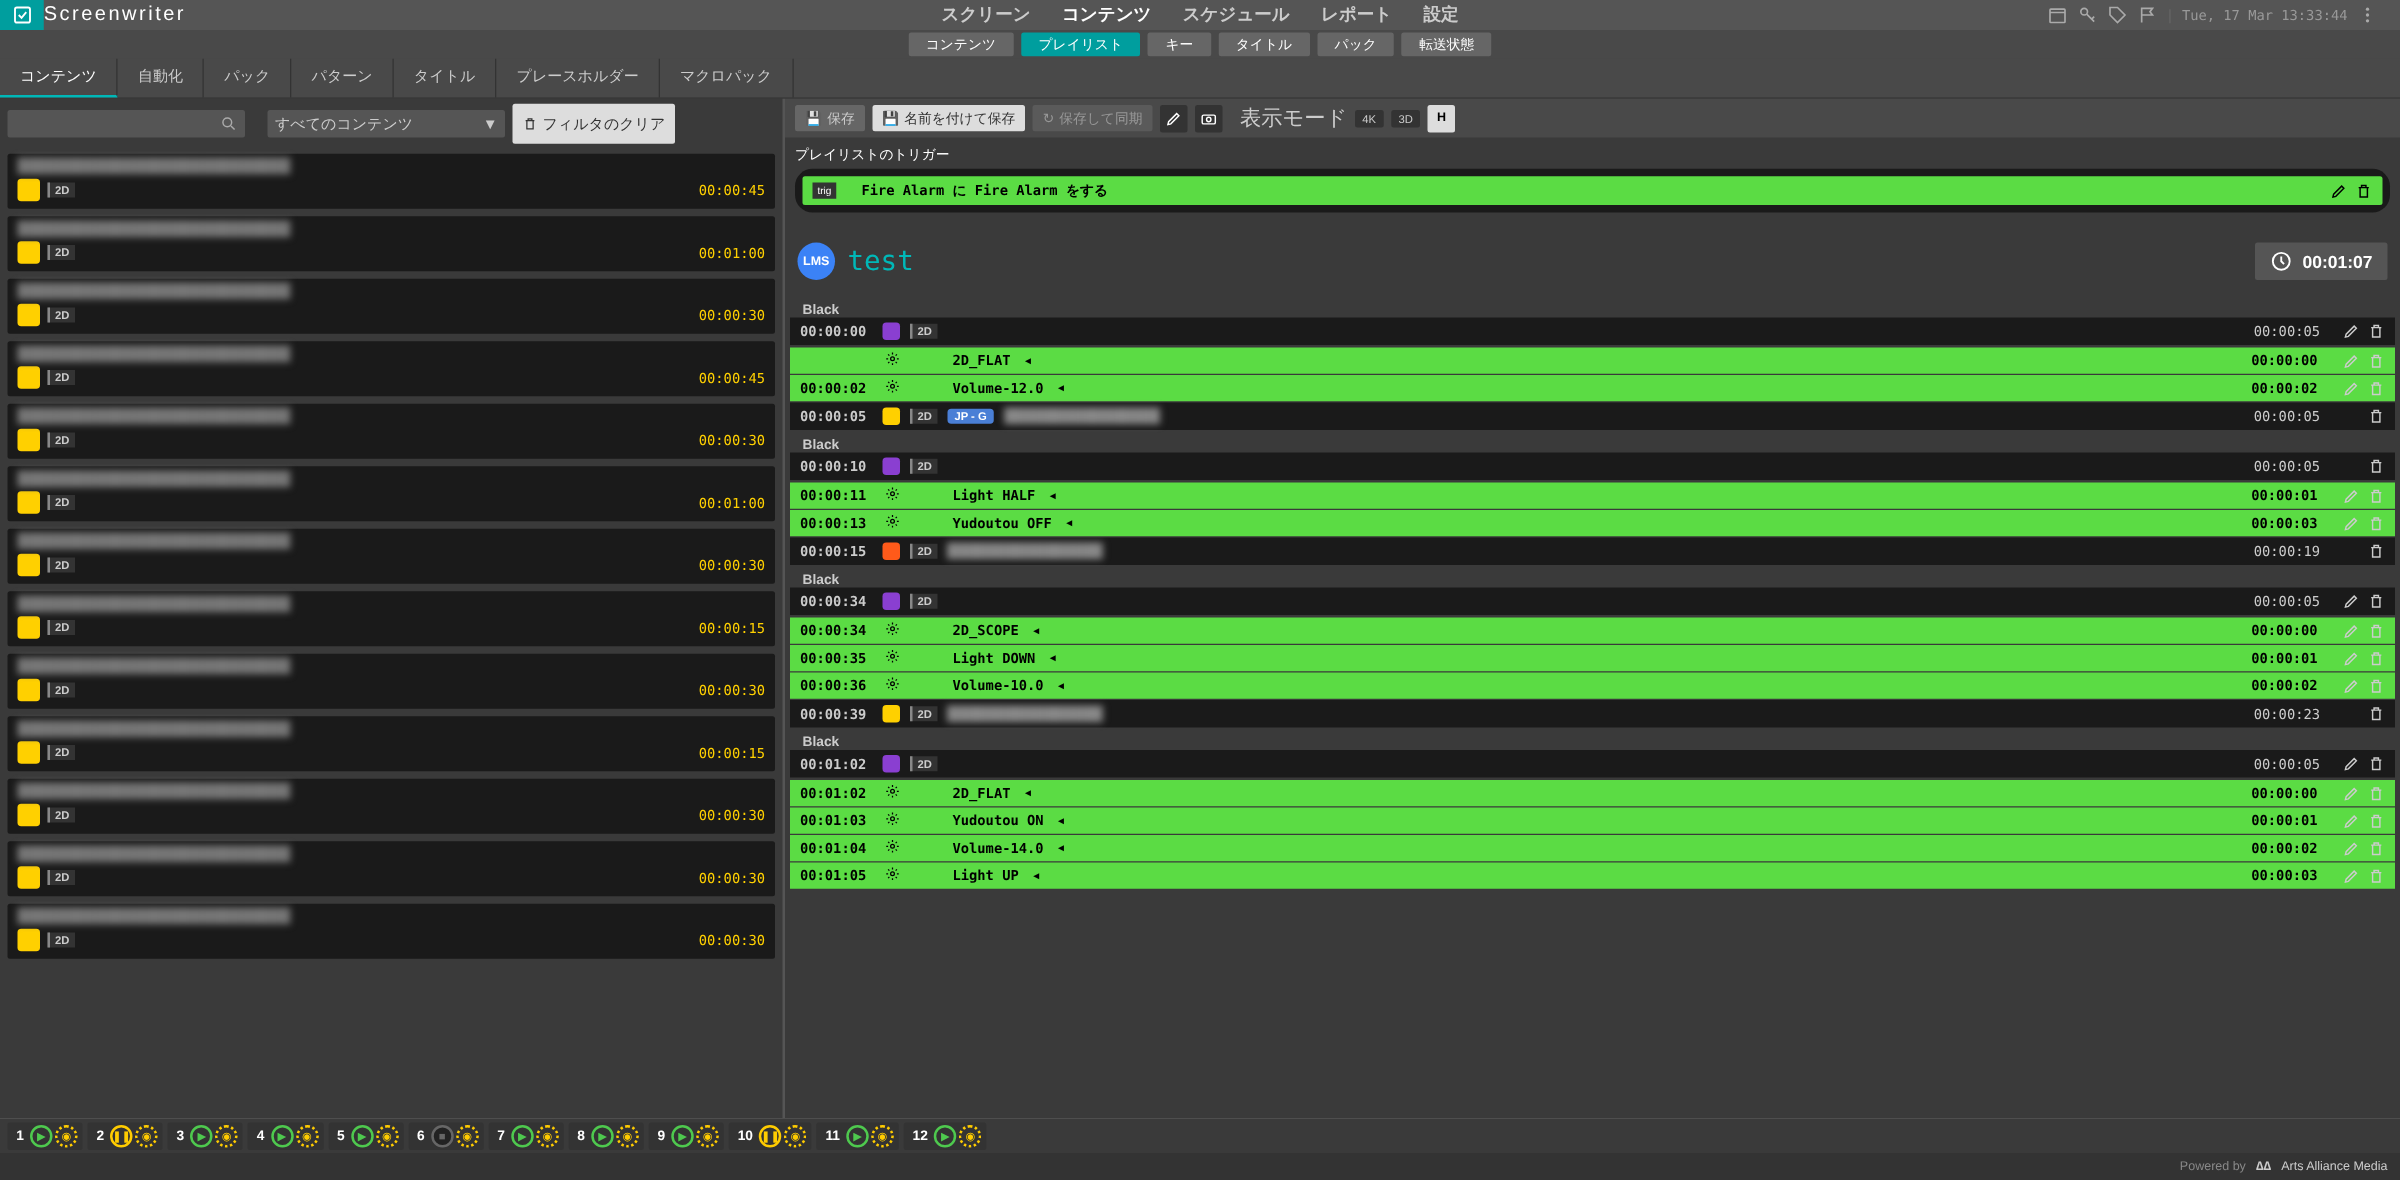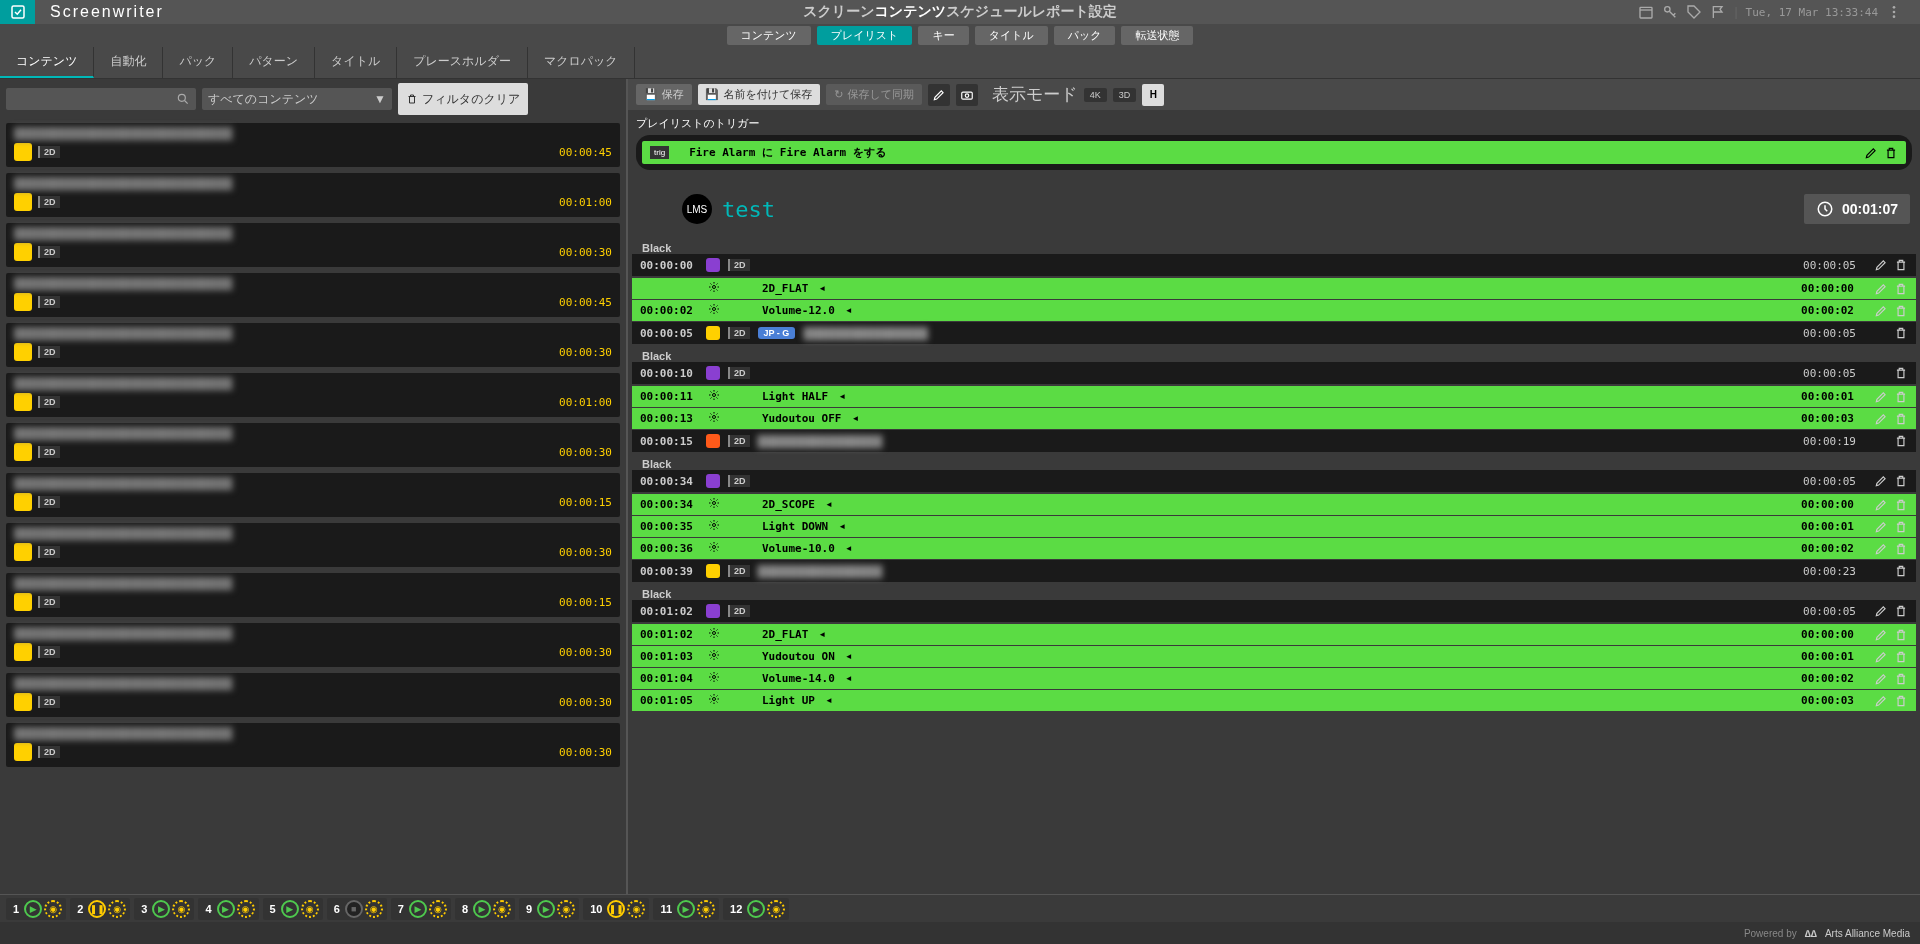--- a/index.html
+++ b/index.html
@@ -2,22 +2,22 @@
 <html><head>
 <meta charset="utf-8">
 <style>
 * { margin: 0; padding: 0; box-sizing: border-box; font-family: Arial, sans-serif; }
 body { background: #494949; color: #ccc; font-size: 12px; overflow: hidden; }
 
 
 .top-header { display: flex; align-items: center; height: 24px; background: #555; }
 .logo { width: 35px; height: 24px; background: #009e9e; display: flex; align-items: center; justify-content: center; }
 .logo svg { width: 18px; height: 18px; }
-.app-title { color: #fff; font-size: 16px; letter-spacing: 2px; font-weight: 300; padding-left: 15px; }
-.top-nav { display: flex; margin-left: auto; margin-right: auto; position: absolute; left: 50%; transform: translateX(-50%); }
+.app-title { color: #fff; font-size: 16px; letter-spacing: 2px; font-weight: 300; }
+.top-nav { display: flex; gap: 25px; margin-left: auto; margin-right: auto; position: absolute; left: 50%; transform: translateX(-50%); }
 .top-nav-item { color: #ccc; font-size: 14px; font-weight: bold; cursor: pointer; }
 .top-nav-item.active { color: #fff; }
 .top-right { margin-left: auto; display: flex; align-items: center; gap: 8px; padding-right: 18px; text-align: right; }
 .top-icons { display: flex; gap: 8px; }
 .top-icon { width: 16px; height: 16px; color: #aaa; cursor: pointer; }
 .datetime { color: #999; font-size: 11px; font-family: monospace; }
 .burger { width: 16px; height: 16px; cursor: pointer; }
 
 
 .sub-nav-row { display:flex; justify-content:center; gap:6px; padding:2px 0; background:#494949; }
@@ -30,21 +30,21 @@
 .left-tab.active { border-bottom: 2px solid #00b8b8; color: #fff; }
 
 
 .main { display: flex; height: calc(100vh - 95px); }
 .left-panel { width: 628px; background: #3a3a3a; display: flex; flex-direction: column; border-right: 2px solid #555; }
 .right-panel { flex: 1; background: #3a3a3a; display: flex; flex-direction: column; }
 
 
 .filter-row { display: flex; gap: 6px; padding: 4px 6px; align-items: center; }
 .search-box { flex: 0 0 190px; background: #555; height: 22px; border-radius: 2px; display: flex; align-items: center; justify-content: flex-end; padding-right: 6px; }
-.dropdown { flex: 0 0 190px; background: #555; height: 22px; border-radius: 2px; display: flex; align-items: center; padding: 0 6px; color: #ccc; justify-content: space-between; }
+.dropdown { flex: 0 0 190px; background: #555; height: 22px; border-radius: 2px; display: flex; align-items: center; padding: 0 6px; color: #ccc; justify-content: space-between; margin-left: 12px; }
 .clear-filter { background: #ddd; color: #333; height: 32px; padding: 0 8px; border-radius: 2px; display: flex; align-items: center; gap: 4px; cursor: pointer; }
 
 
 .content-list { flex: 1; overflow-y: auto; padding: 4px 6px; }
 .content-item { background: #1a1a1a; margin-bottom: 6px; border-radius: 2px; padding: 4px 8px 6px; }
 .content-item-title { color: #777; font-size: 11px; height: 14px; filter: blur(3px); }
 .content-item-row { display: flex; align-items: center; gap: 6px; margin-top: 2px; }
 .yellow-box { width: 18px; height: 18px; background: #ffd000; border-radius: 3px; }
 .badge-2d { background: #333; color: #ccc; font-size: 9px; padding: 1px 4px; border-left: 2px solid #888; font-weight: bold; }
 .duration { margin-left: auto; color: #ffd000; font-family: monospace; font-size: 11px; }
@@ -61,21 +61,21 @@
 .trigger-section { padding: 6px 8px; }
 .trigger-header { color: #fff; font-size: 11px; margin-bottom: 4px; }
 .trigger-box { background: #1a1a1a; padding: 6px; border-radius: 14px; }
 .trigger-item { background: #5bdc44; display: flex; align-items: center; gap: 20px; padding: 4px 8px; border-radius: 2px; }
 .trig-badge { background: #333; color: #fff; font-size: 8px; padding: 2px 4px; }
 .trigger-text { color: #000; font-size: 11px; font-weight: bold; font-family: monospace; }
 .trigger-actions { margin-left: auto; display: flex; gap: 6px; }
 
 
 .playlist-header { display: flex; align-items: center; padding: 18px 10px 14px; gap: 10px; }
-.lms-badge { width: 30px; height: 30px; border-radius: 50%; background: #000000; color: #fff; display: flex; align-items: center; justify-content: center; font-size: 10px; font-weight: normal; margin-left: 44px; }
+.lms-badge { width: 30px; height: 30px; border-radius: 50%; background: #3b82f6; color: #fff; display: flex; align-items: center; justify-content: center; font-size: 10px; font-weight: bold; }
 .playlist-title { color: #00b8b8; font-size: 22px; font-family: monospace; }
 .playlist-duration { margin-left: auto; background: #555; padding: 6px 12px; border-radius: 2px; display: flex; align-items: center; gap: 8px; color: #fff; font-family: monospace; font-size: 14px; font-weight: bold; }
 
 
 .playlist-body { flex: 1; overflow-y: auto; padding: 0 4px 10px; }
 .pl-section-label { color: #ccc; font-size: 11px; padding: 4px 10px 0; font-weight: bold; }
 .pl-row { background: #1a1a1a; display: flex; align-items: center; padding: 4px 8px; gap: 8px; margin-bottom: 2px; }
 .pl-row.blurred .pl-name { filter: blur(3px); color: #888; }
 .pl-time { color: #ccc; font-family: monospace; font-size: 11px; min-width: 58px; font-weight: bold; }
 .pl-box { width: 14px; height: 14px; border-radius: 3px; }

